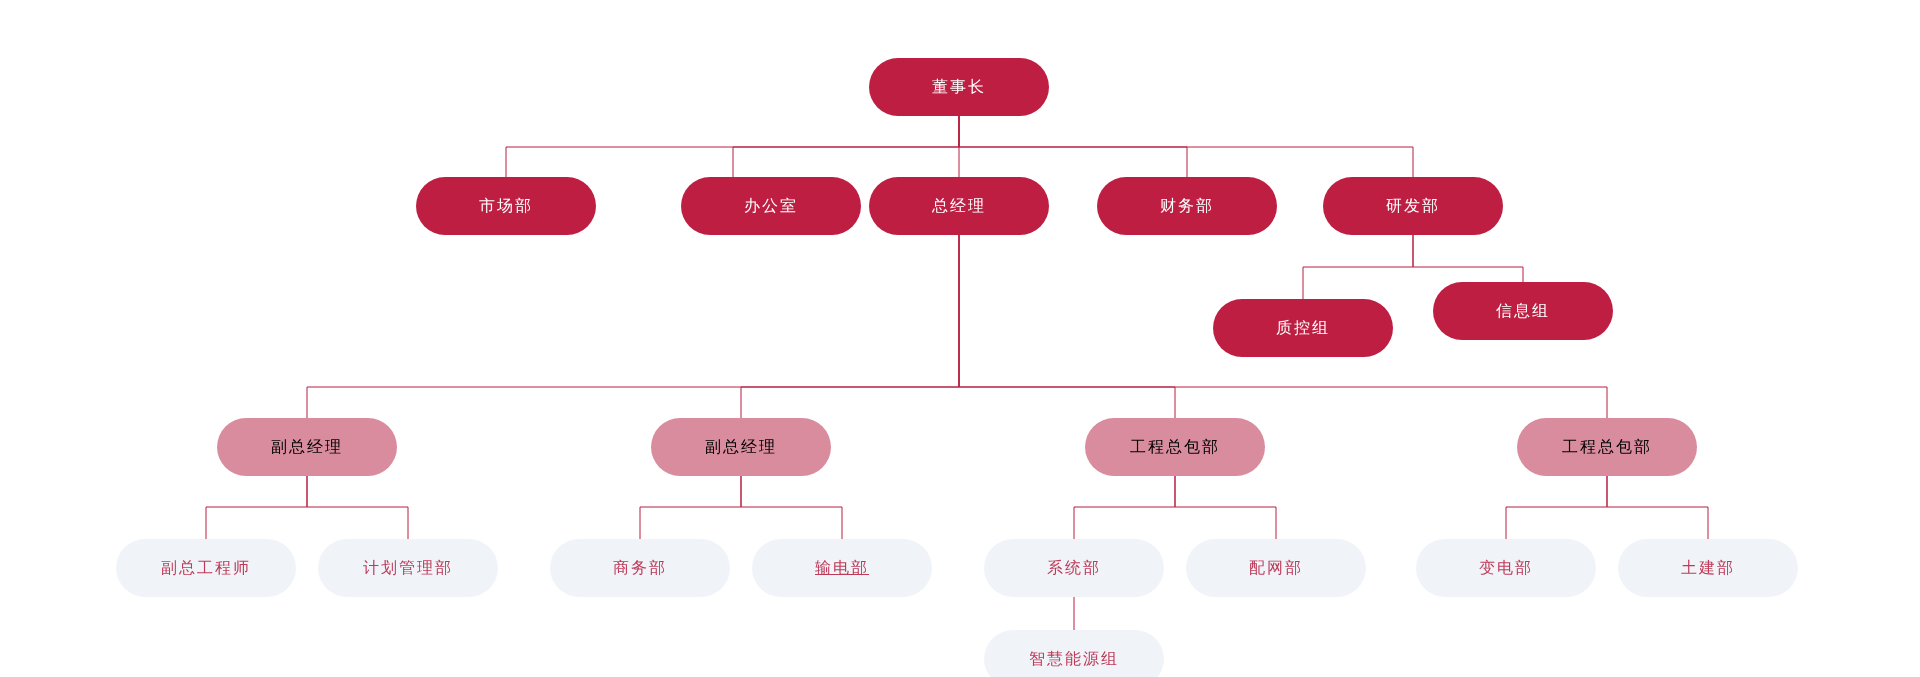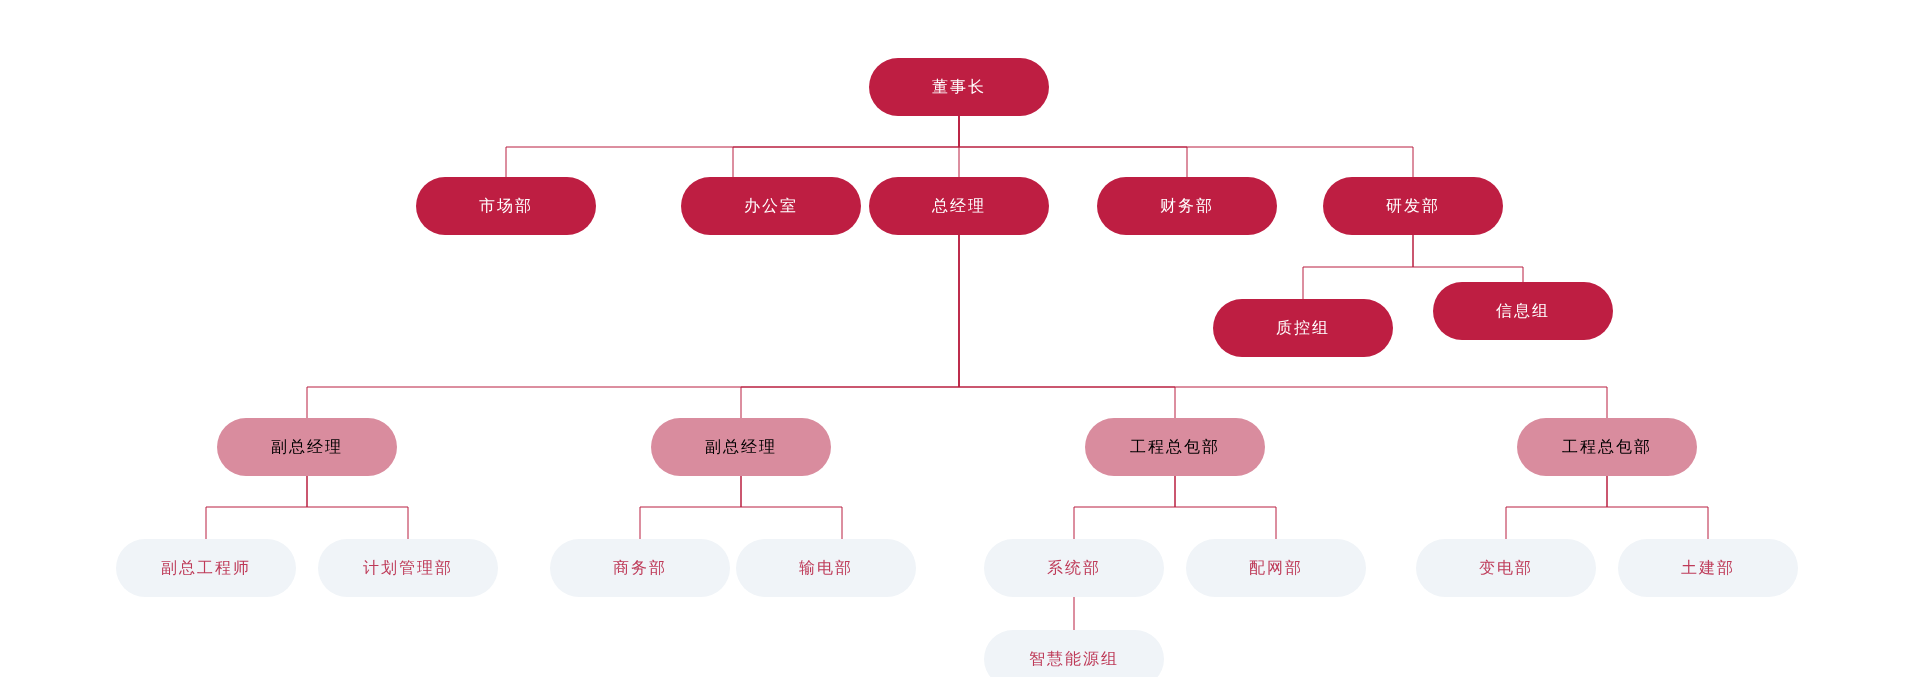--- a/index.html
+++ b/index.html
@@ -105,21 +105,21 @@
       </div>
       <div class="pill tier-leaf" style="left: 116px; top: 505px;">
         <span>副总工程师</span>
       </div>
       <div class="pill tier-leaf" style="left: 318px; top: 505px;">
         <span>计划管理部</span>
       </div>
       <div class="pill tier-leaf" style="left: 550px; top: 505px;">
         <span>商务部</span>
       </div>
-      <div class="pill tier-leaf" style="left: 736px; top: 505px;">
+      <div class="pill tier-leaf" style="left: 752px; top: 505px; text-decoration: underline;">
         <span>输电部</span>
       </div>
       <div class="pill tier-leaf" style="left: 984px; top: 505px;">
         <span>系统部</span>
       </div>
       <div class="pill tier-leaf" style="left: 1186px; top: 505px; text-align: center;">
         <span>配网部</span>
       </div>
       <div class="pill tier-leaf" style="left: 1416px; top: 505px;">
         <span>变电部</span>

